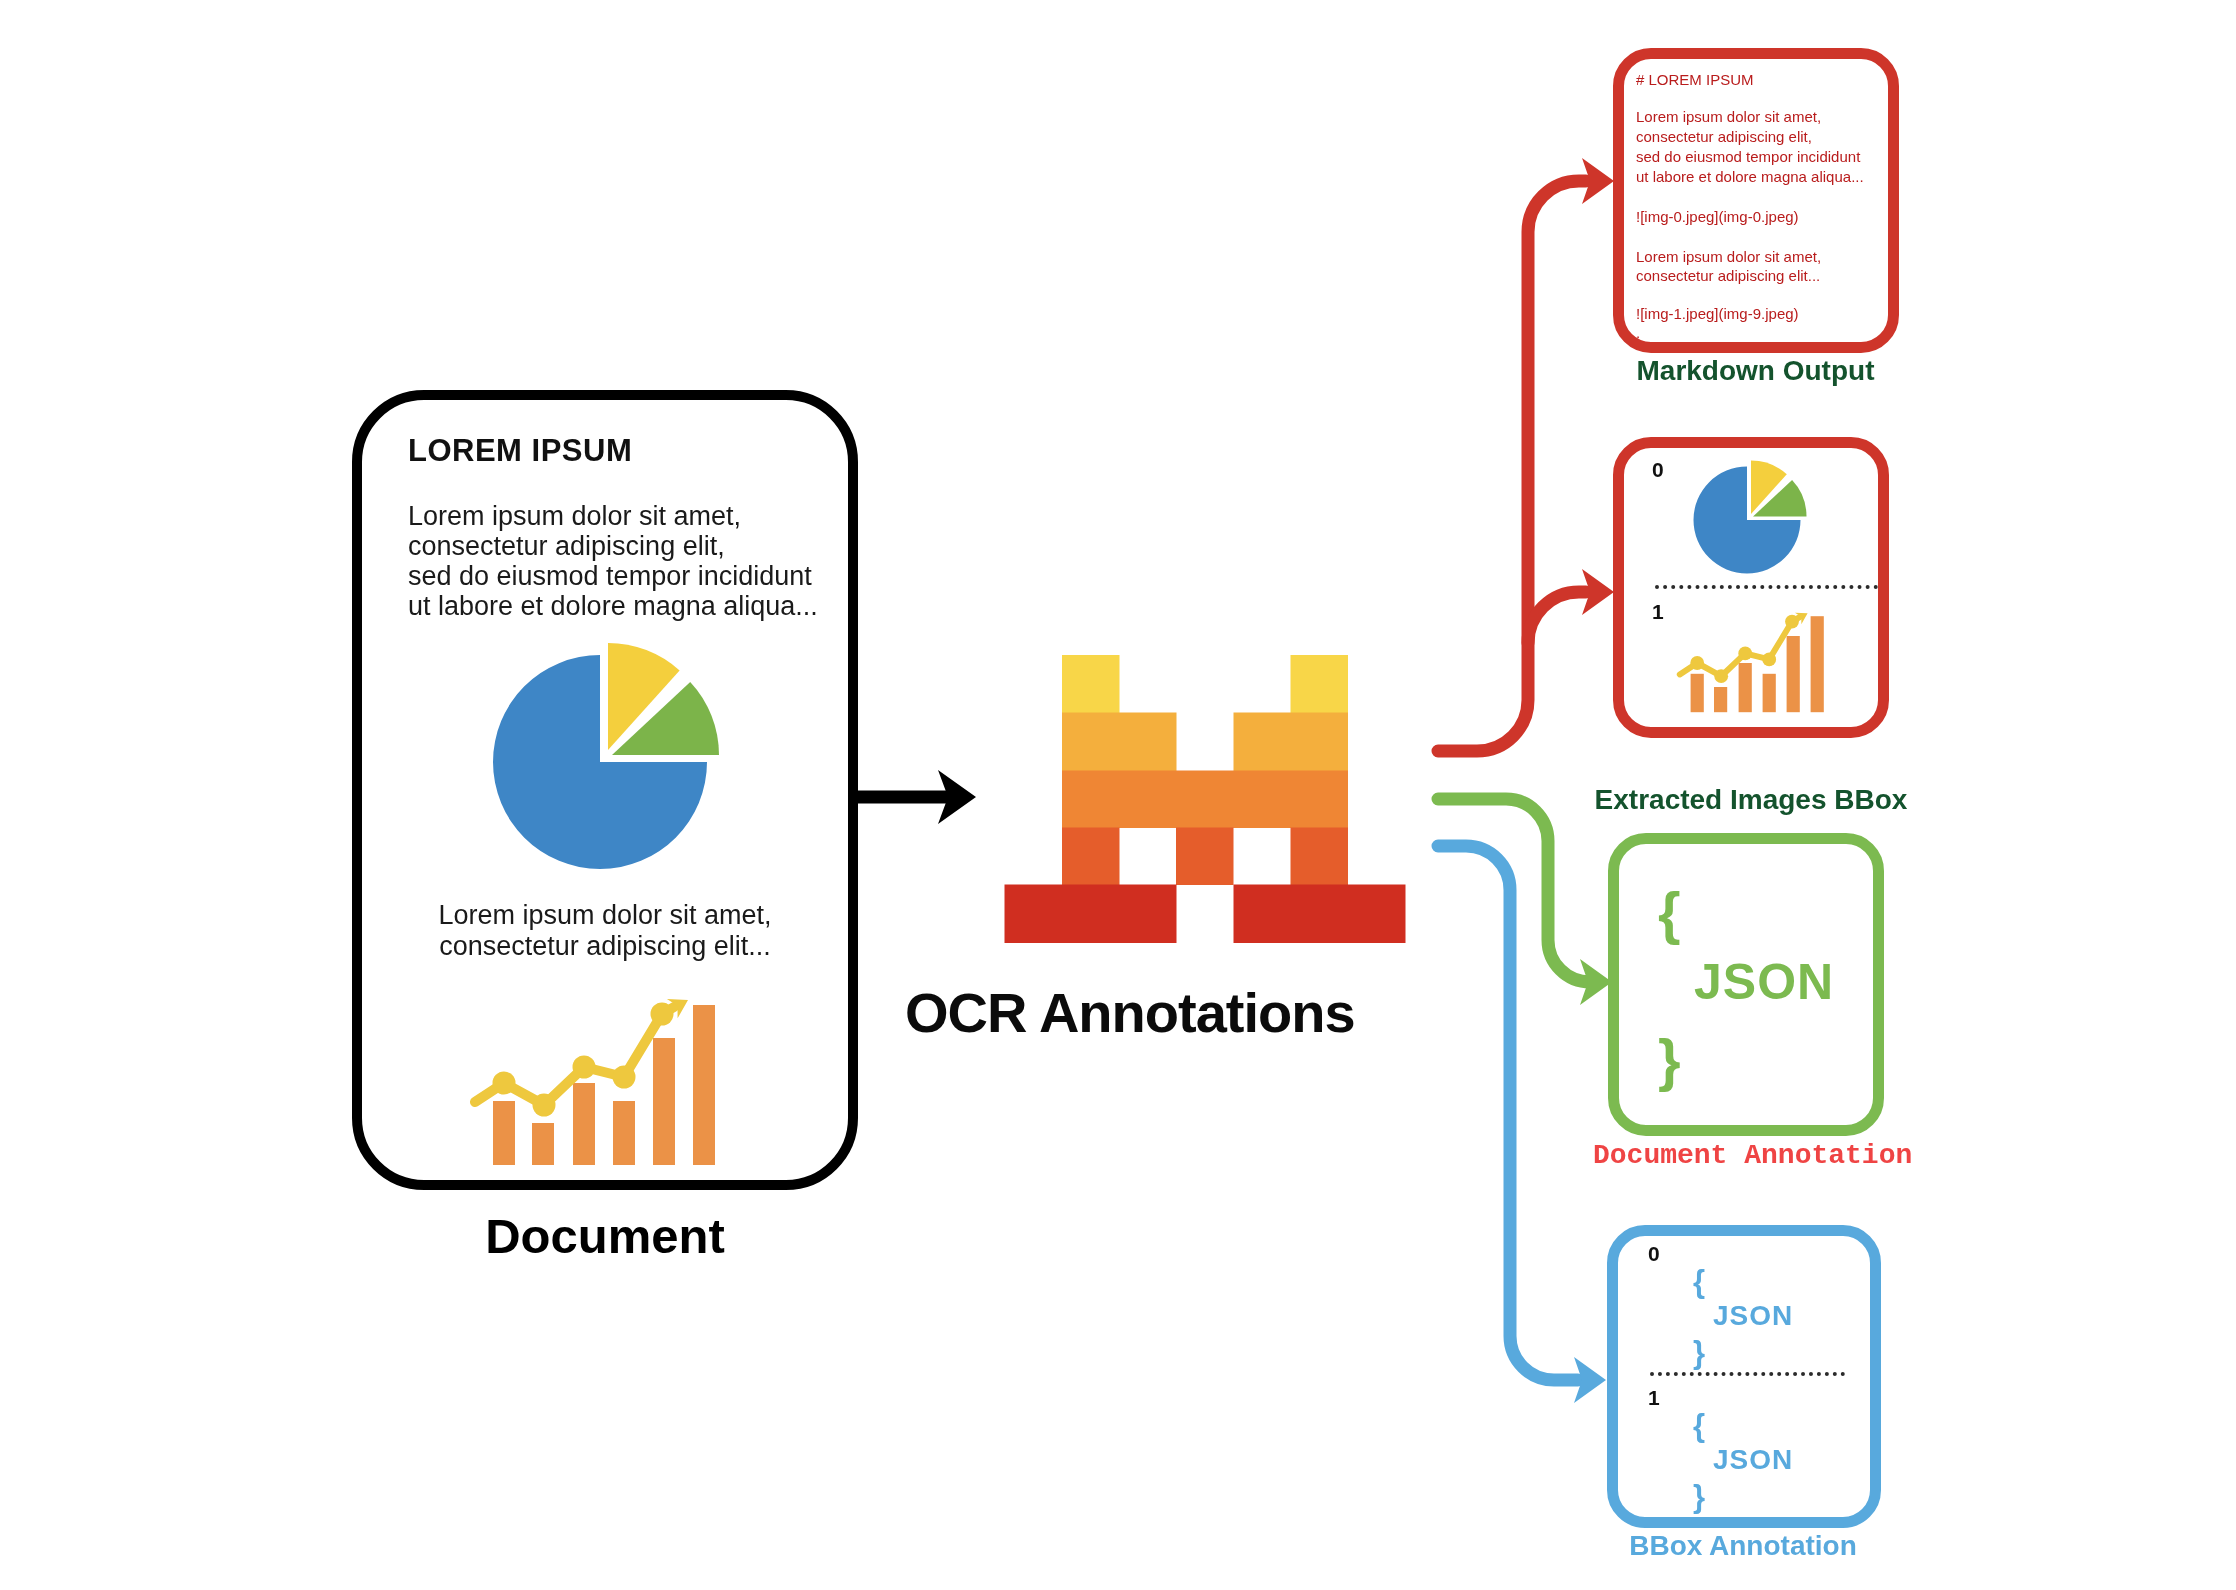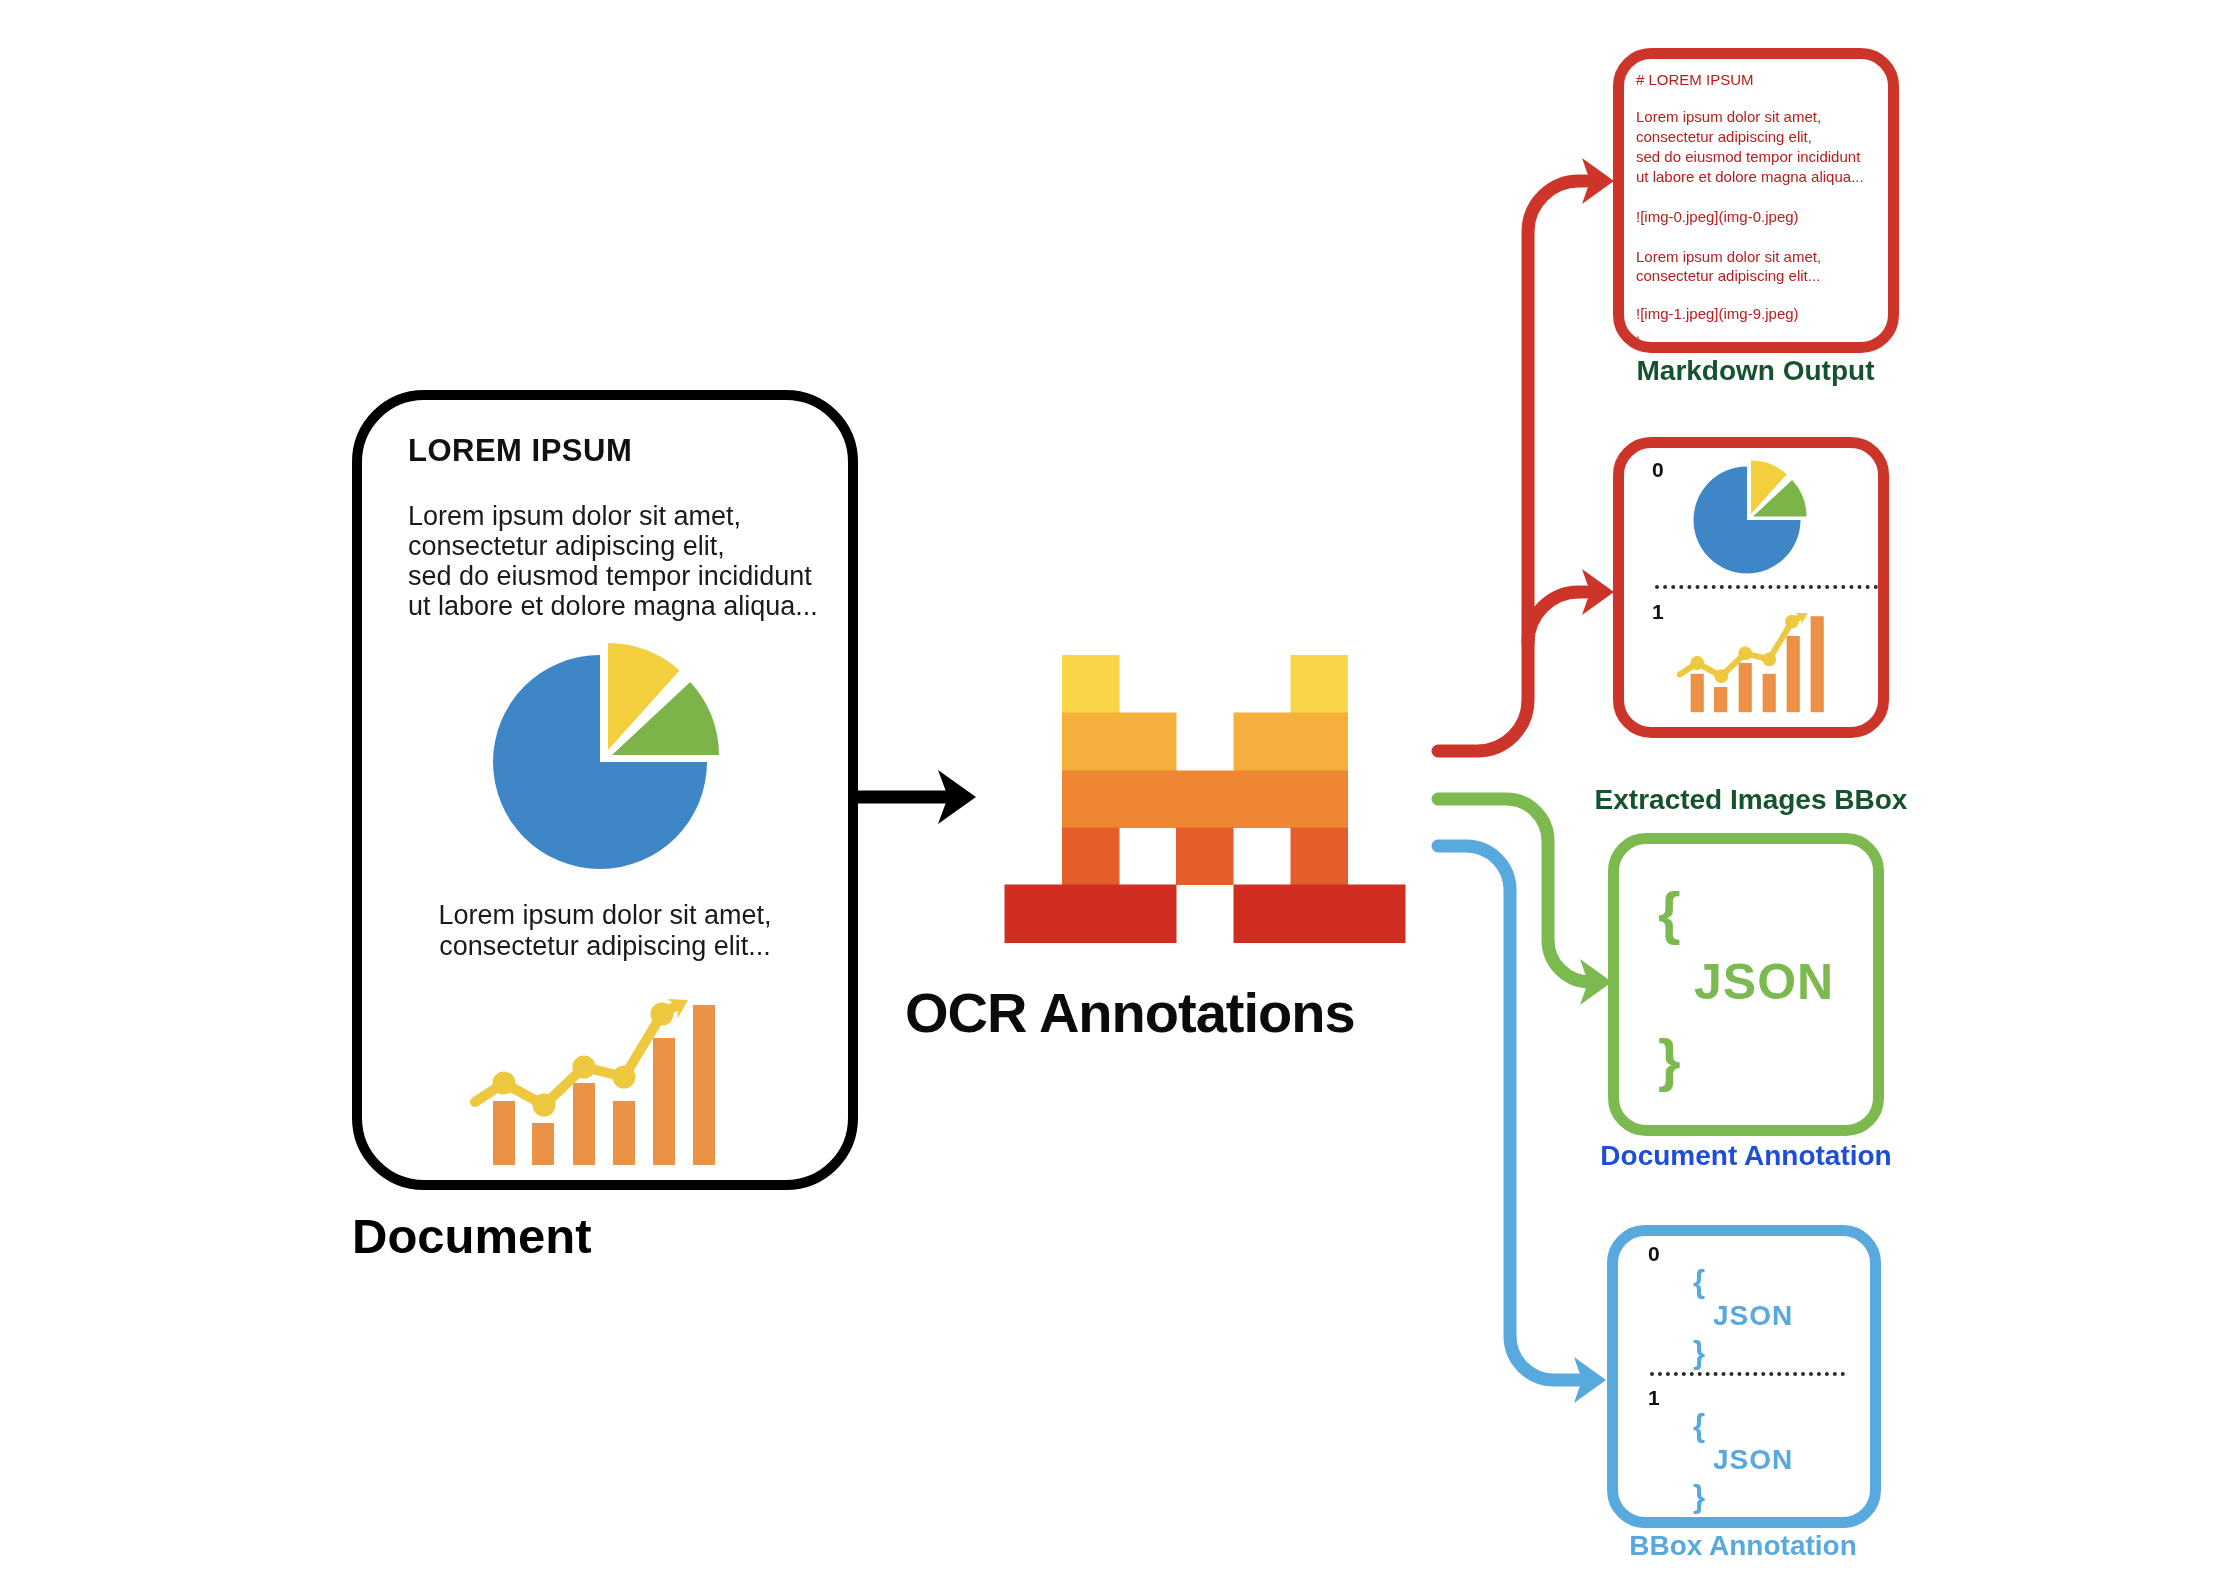--- a/index.html
+++ b/index.html
@@ -12,27 +12,27 @@
   .box{position:absolute;box-sizing:border-box;background:transparent;border-radius:38px;}
   #doc-box{left:352px;top:390px;width:506px;height:800px;border:10px solid #000;border-radius:72px;}
   #md-box{left:1613px;top:48px;width:286px;height:305px;border:11px solid #CE352A;}
   #ext-box{left:1613px;top:437px;width:276px;height:301px;border:11px solid #CE352A;}
   #json-box{left:1608px;top:833px;width:276px;height:303px;border:11px solid #7CBA50;}
   #bbox-box{left:1607px;top:1225px;width:274px;height:303px;border:11px solid #58A9DD;}
 
   .doc-heading{left:408px;top:433px;font-size:31px;font-weight:700;color:#111;letter-spacing:.5px;}
   .doc-para1{left:408px;top:501px;font-size:27px;line-height:30px;color:#1a1a1a;}
   .doc-para2{left:352px;top:900px;width:506px;text-align:center;font-size:27px;line-height:31px;color:#1a1a1a;}
-  .doc-label{left:352px;top:1208px;width:506px;text-align:left;font-size:49px;font-weight:700;color:#000;}
+  .doc-label{left:352px;top:1208px;width:506px;text-align:center;font-size:49px;font-weight:700;color:#000;}
 
   .ocr-title{left:905px;top:980px;width:540px;text-align:left;font-size:56px;font-weight:700;color:#0b0b0b;letter-spacing:-1px;}
 
   .md-line{position:absolute;left:1636px;font-size:15px;color:#b91c1c;white-space:nowrap;}
   .out-label{position:absolute;text-align:center;font-size:28px;font-weight:700;white-space:nowrap;}
-  .red-t{color:#14532d;} .green-t{color:#1d4ed8;} .blue-t{color:#58A9DD;}
+  .red-t{color:#14532d;} .green-t{color:#ef4444;font-family:Liberation Mono, monospace;} .blue-t{color:#58A9DD;}
 
   .idx{position:absolute;font-size:21px;font-weight:700;color:#111;}
   .dotted{position:absolute;border-top:4px dotted #2b2b2b;height:0;}
 
   .gjson-brace{position:absolute;left:1658px;font-size:58px;font-weight:700;color:#7CBA50;line-height:1;}
   .gjson-body{position:absolute;left:1694px;font-size:50px;font-weight:700;color:#7CBA50;line-height:1;letter-spacing:1px;}
 
   .bjson-brace{position:absolute;left:1693px;font-size:31px;font-weight:700;color:#58A9DD;line-height:1;}
   .bjson-body{position:absolute;left:1713px;font-size:28px;font-weight:700;color:#58A9DD;line-height:1;letter-spacing:1px;}
 </style>

